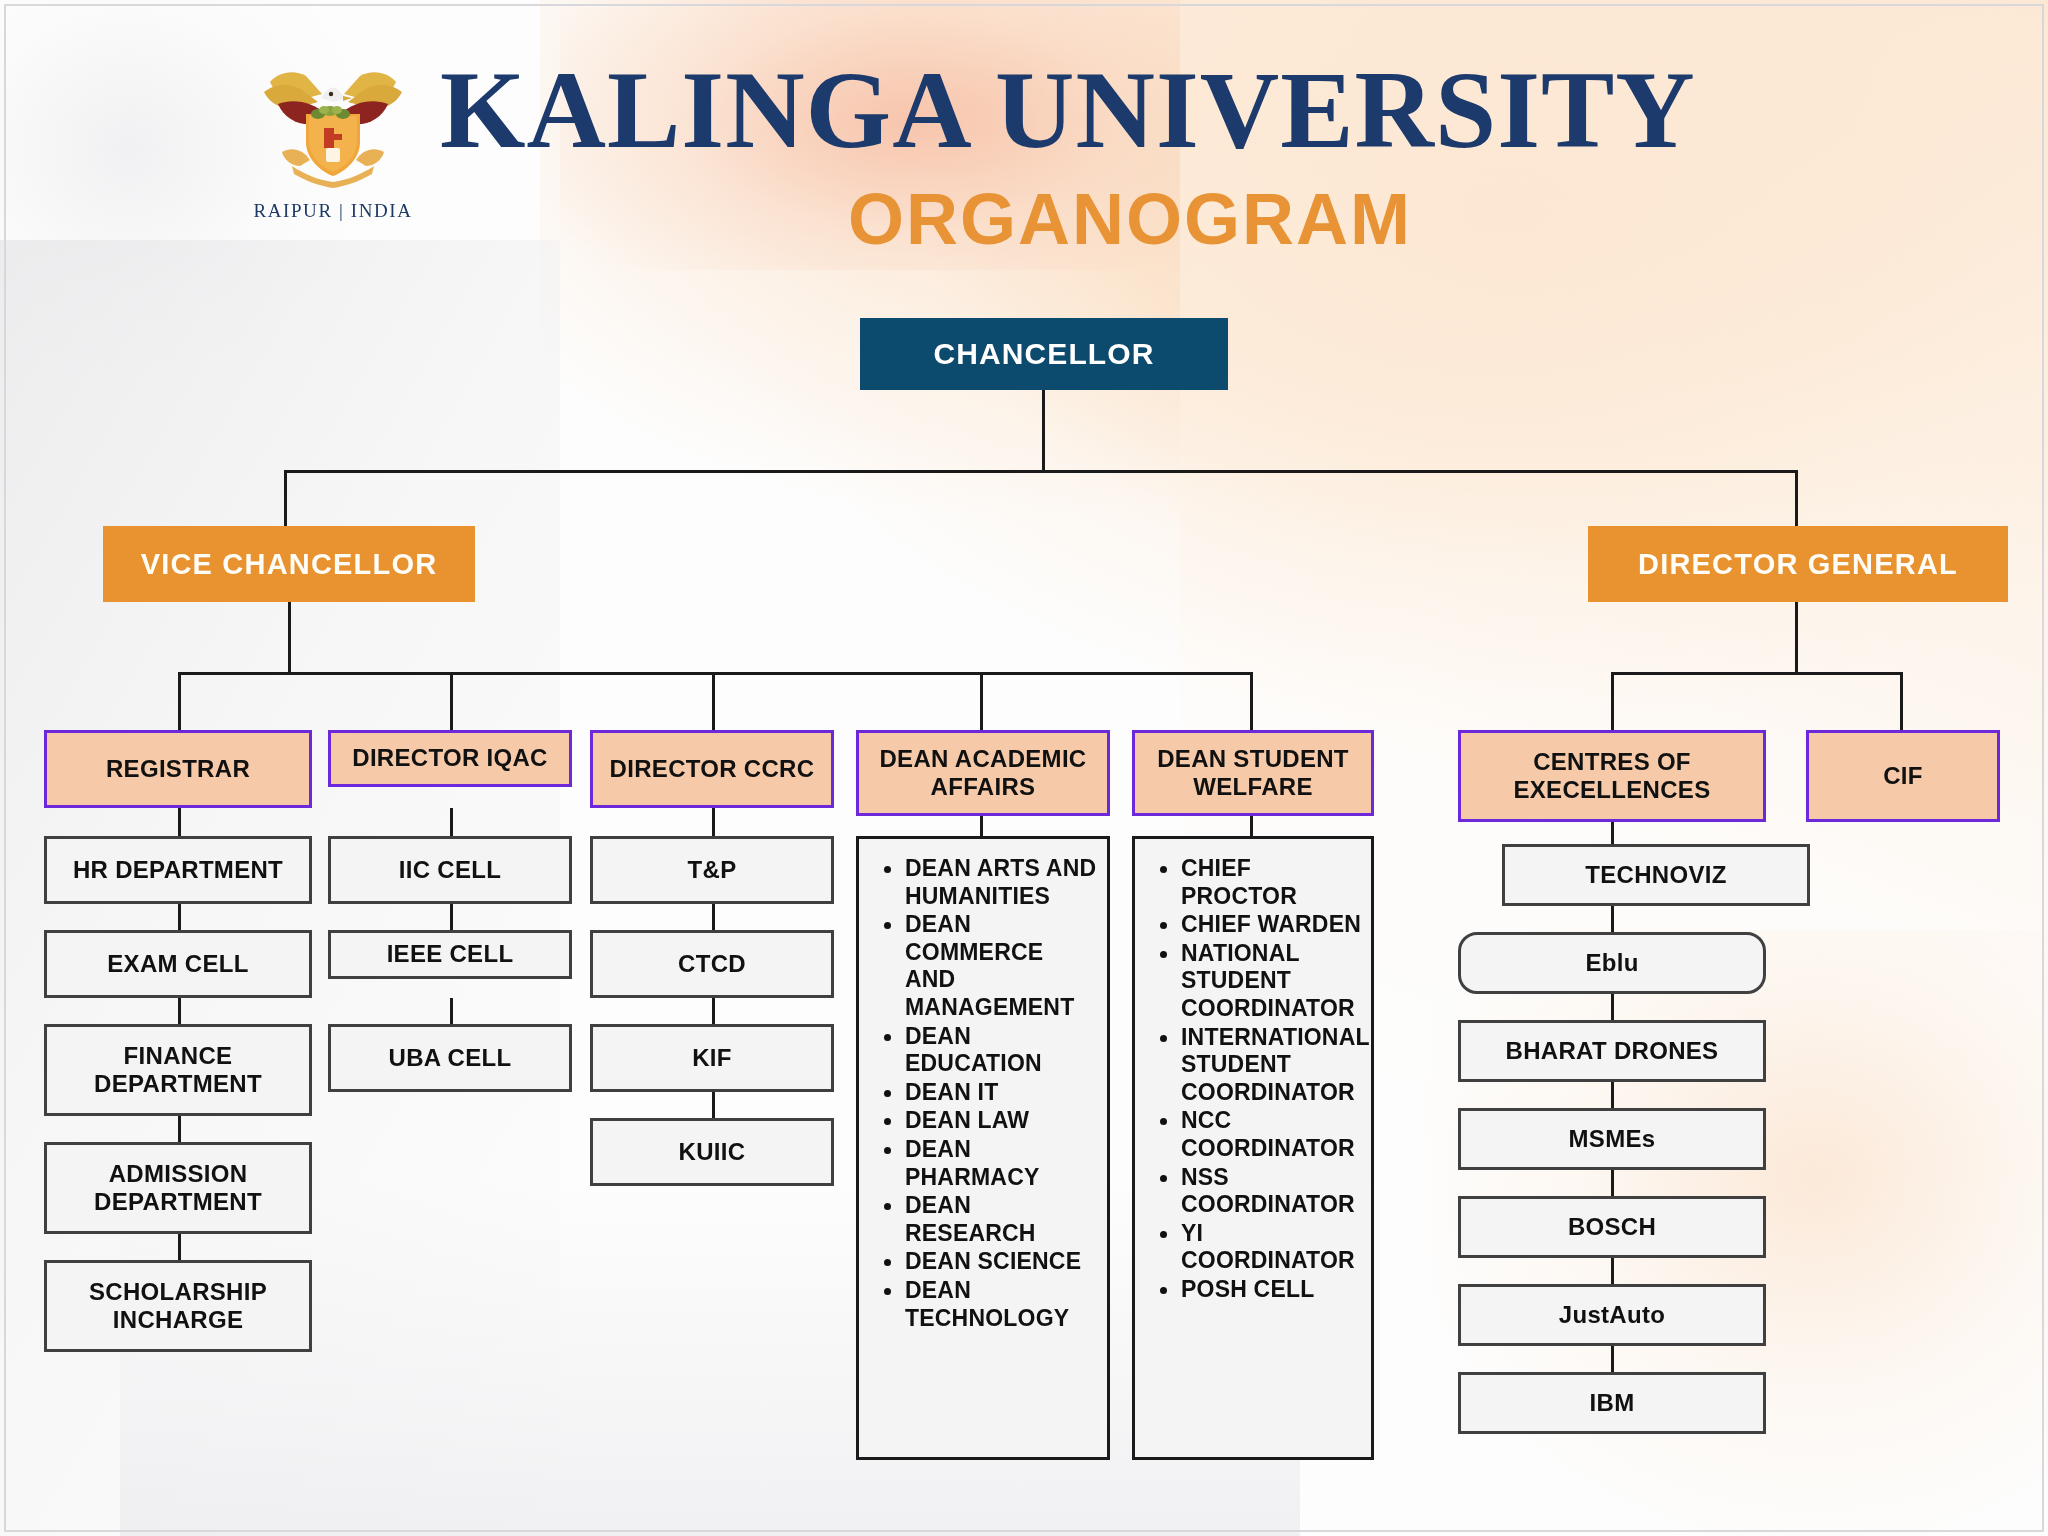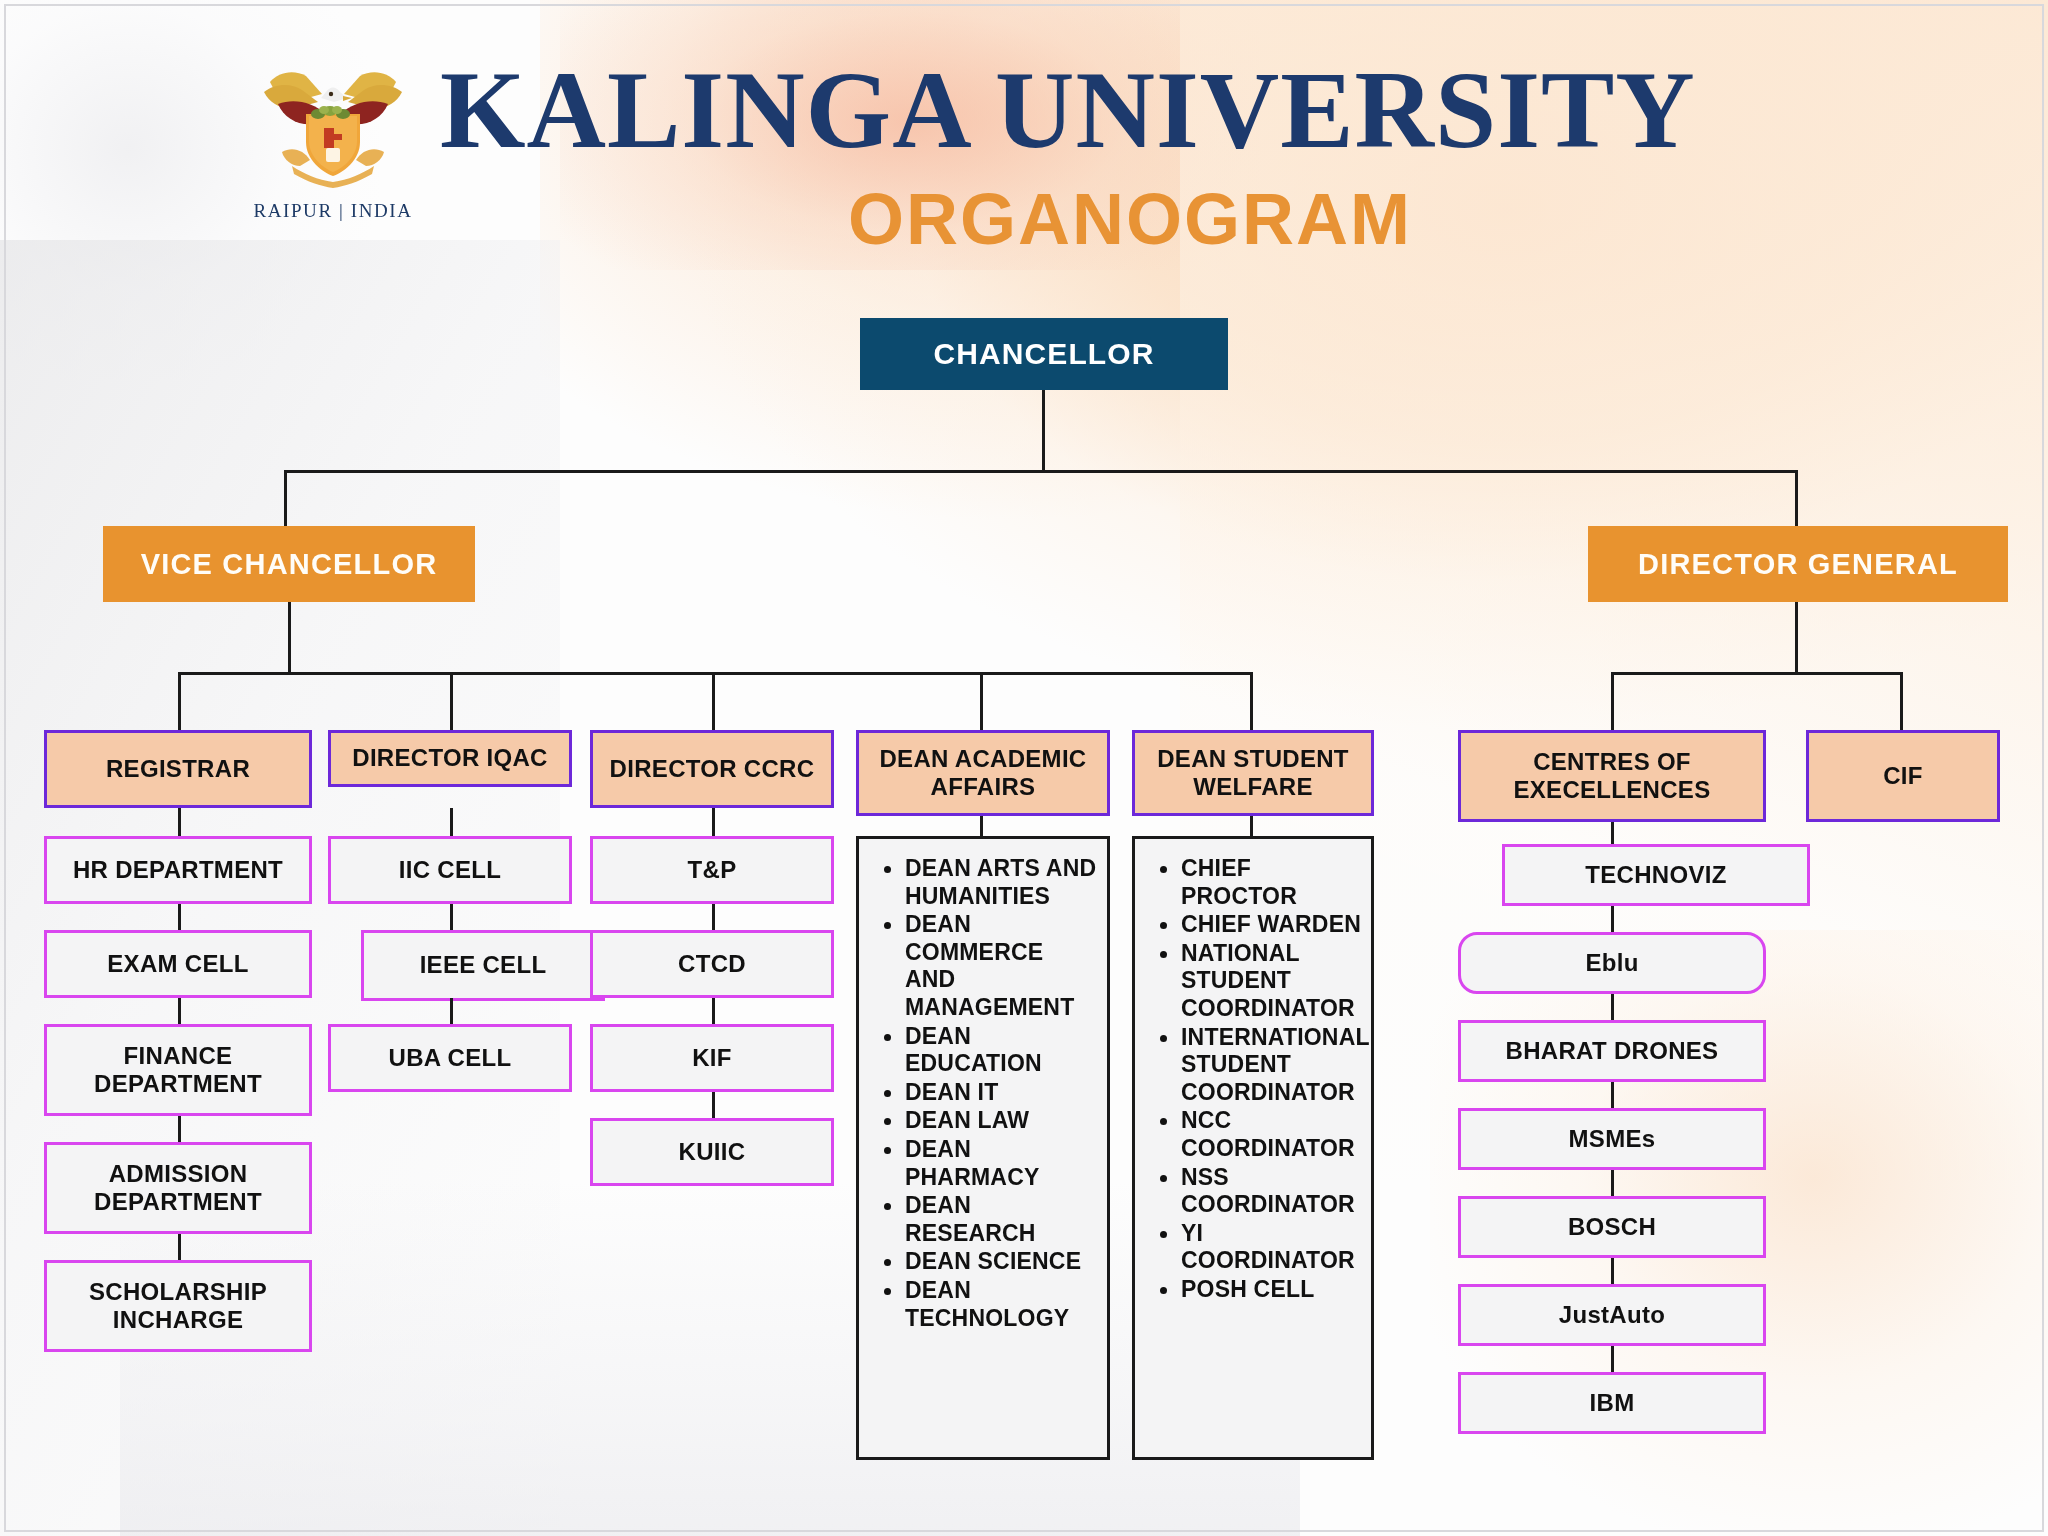--- a/index.html
+++ b/index.html
@@ -154,21 +154,21 @@
   .node-peach {
     background: #f6caa9;
     color: #111111;
     border: 3px solid #6d28d9;
     font-size: 24px;
     letter-spacing: 0.3px;
   }
   .node-plain {
     background: #f4f4f5;
     color: #111111;
-    border: 3px solid #d946ef;
+    border: 3px solid #404040;
     font-size: 24px;
     letter-spacing: 0.3px;
   }
 
   
   .line-v, .line-h {
     position: absolute;
     background: #1a1a1a;
   }
   .line-v { width: 3px; }
@@ -344,21 +344,21 @@
   <div class="node node-plain" style="left:44px; top:1260px; width:268px; height:92px;">
     <span>SCHOLARSHIP INCHARGE</span>
   </div>
 
   <div class="line-v" style="left:450px; top:808px; height:30px;"></div>
   <div class="node node-plain" style="left:328px; top:836px; width:244px; height:68px;">
     <span>IIC CELL</span>
   </div>
 
   <div class="line-v" style="left:450px; top:904px; height:28px;"></div>
-  <div class="node node-plain" style="left:328px; top:930px; width:244px; height:71px;margin-left:33px;">
+  <div class="node node-plain" style="left:328px; top:930px; width:244px; height:49px;">
     <span>IEEE CELL</span>
   </div>
 
   <div class="line-v" style="left:450px; top:998px; height:28px;"></div>
   <div class="node node-plain" style="left:328px; top:1024px; width:244px; height:68px;">
     <span>UBA CELL</span>
   </div>
 
   <div class="line-v" style="left:712px; top:808px; height:30px;"></div>
   <div class="node node-plain" style="left:590px; top:836px; width:244px; height:68px;">

